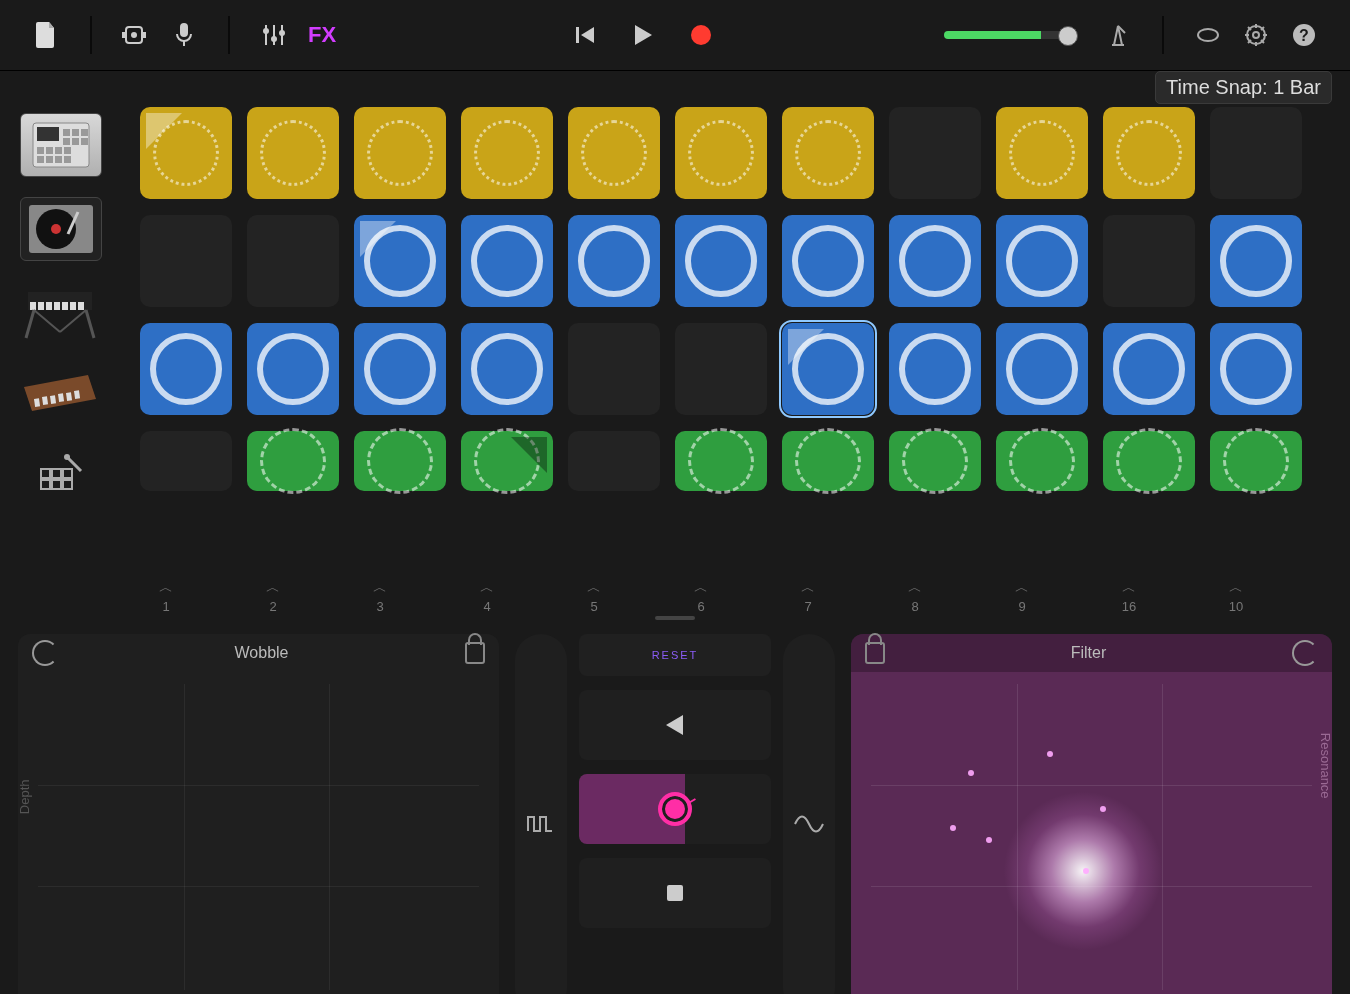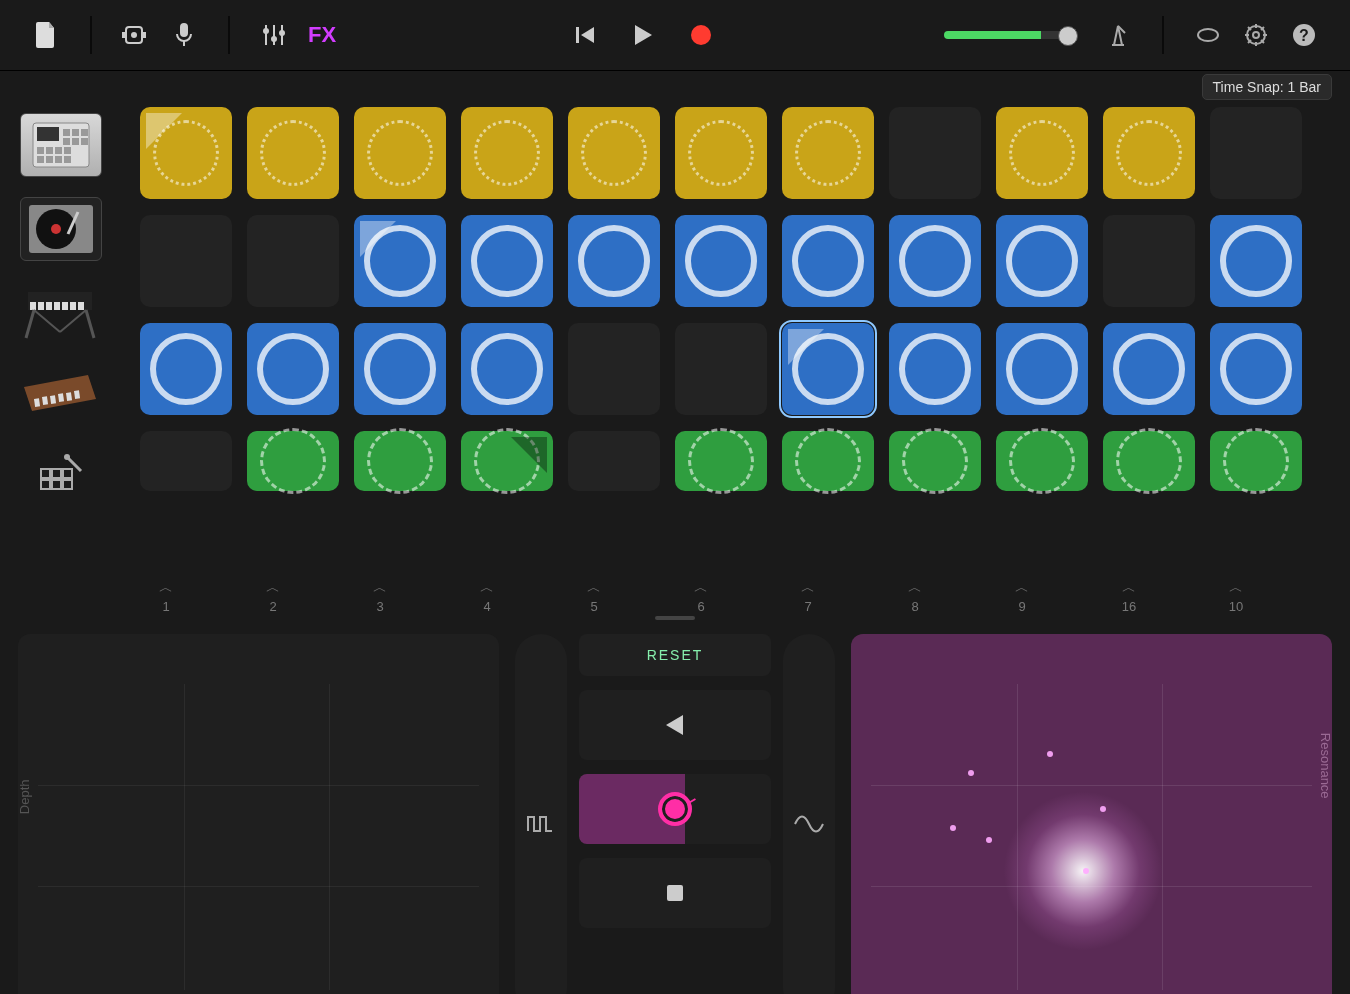--- a/index.html
+++ b/index.html
@@ -6,21 +6,21 @@
   .toolbar{height:70px;display:flex;align-items:center;padding:0 18px;gap:8px;border-bottom:1px solid #000}
   .tb-btn{width:40px;height:40px;display:flex;align-items:center;justify-content:center;color:#c8c8c8;border-radius:6px}
   .tb-group{display:flex;align-items:center;gap:8px;padding:0 8px}
   .tb-sep{width:2px;height:38px;background:#0a0a0a;margin:0 8px}
   .fx{color:#d23dff;font-weight:700;font-size:22px}
   .spacer{flex:1}
   .rec{width:20px;height:20px;background:#ff3b30;border-radius:50%}
   .volbar{width:130px;height:8px;border-radius:4px;background:linear-gradient(90deg,#4cd964 0%,#4cd964 75%,#333 75%);position:relative}
   .volknob{width:18px;height:18px;border-radius:50%;background:#ccc;border:1px solid #555;position:absolute;right:-4px;top:-5px}
   .snapbar{height:32px;display:flex;justify-content:flex-end;align-items:center;padding-right:18px}
-  .snap{background:#2a2a2a;border:1px solid #3a3a3a;border-radius:5px;padding:4px 10px;font-size:14px;color:#ddd}
+  .snap{background:#2a2a2a;border:1px solid #3a3a3a;border-radius:5px;padding:4px 10px;font-size:20px;color:#ddd}
   .main{display:flex;height:470px}
   .trackcol{width:120px;display:flex;flex-direction:column;gap:20px;padding:10px 0 0 20px}
   .trk{width:80px;height:62px;background:#333;border-radius:6px;display:flex;align-items:center;justify-content:center;color:#999;border:1px solid #444;position:relative}
   .grid{flex:1;display:flex;flex-direction:column;gap:16px;padding-top:4px;padding-right:18px;overflow:hidden}
   .row{display:flex;gap:15px}
   .cell{width:92px;height:92px;border-radius:10px;display:flex;align-items:center;justify-content:center;position:relative;flex-shrink:0}
   .cell.half{height:60px}
   .cell.empty{background:#232323}
   .cell.yellow{background:#c9a418}
   .cell.blue{background:#2e6fc5}
@@ -42,21 +42,21 @@
   .xy-head{height:38px;display:flex;align-items:center;justify-content:space-between;padding:0 14px;color:#bbb;font-size:16px}
   .xy-body{position:absolute;left:20px;right:20px;top:50px;bottom:24px}
   .gridline{position:absolute;background:rgba(255,255,255,.06)}
   .vlabel{position:absolute;left:6px;top:50%;transform:rotate(-90deg) translateX(50%);transform-origin:left;color:#555;font-size:13px}
   .spark{position:absolute;left:30%;top:35%;width:160px;height:160px;border-radius:50%;background:radial-gradient(circle,rgba(255,255,255,.95) 0%,rgba(255,200,255,.5) 28%,rgba(255,150,255,.15) 50%,transparent 70%)}
   .dot{position:absolute;width:6px;height:6px;background:rgba(255,170,255,.9);border-radius:50%}
   .midcol{width:320px;display:flex;gap:12px}
   .vslider{width:52px;background:#1f1f1f;border-radius:26px;display:flex;align-items:center;justify-content:center;color:#999}
   .centerctl{flex:1;display:flex;flex-direction:column;gap:14px}
   .ctlbtn{height:70px;background:#1f1f1f;border-radius:8px;display:flex;align-items:center;justify-content:center;color:#ccc}
-  .ctlbtn.reset{height:42px;background:#202020;color:#86efac;font-size:14px;letter-spacing:2px}
+  .ctlbtn.reset{height:42px;background:#202020;color:#8b5cf6;font-size:11px;letter-spacing:2px}
   .ctlbtn.disc{background:linear-gradient(90deg,#6b2a62 0%,#6b2a62 55%,#1f1f1f 55%)}
   .disc-ic{width:26px;height:26px;border-radius:50%;background:#ff2ea6;border:4px solid #ff2ea6;box-shadow:inset 0 0 0 3px #1f1f1f;position:relative}
   .disc-ic::after{content:"";position:absolute;width:8px;height:2px;background:#ff2ea6;right:-8px;top:4px;transform:rotate(-30deg)}
   .lock-ic{width:16px;height:18px;border:2px solid #888;border-radius:3px;position:relative}
   .lock-ic::before{content:"";position:absolute;width:10px;height:10px;border:2px solid #888;border-bottom:none;border-radius:8px 8px 0 0;top:-11px;left:1px}
   .cycle-ic{width:22px;height:22px;border:2px solid #999;border-radius:50%;border-right-color:transparent;position:relative}
   svg{display:block}
   .mpc{background:linear-gradient(#d8d8d8,#b0b0b0);}
 </style>
 </head>
@@ -427,20 +427,25 @@
       <div>10</div>
     </div>
   </div>
 
 <div class="divider">
     <div class="handle"></div>
   </div>
 
 <div class="fxpanel">
   <div class="xy">
+    <div class="xy-head">
+      <div class="cycle-ic"></div>
+      <span>Wobble</span>
+      <div class="lock-ic"></div>
+    </div>
     <div class="xy-body">
       <div class="gridline" style="left:33%;top:0;bottom:0;width:1px"></div>
       <div class="gridline" style="left:66%;top:0;bottom:0;width:1px"></div>
       <div class="gridline" style="top:33%;left:0;right:0;height:1px"></div>
       <div class="gridline" style="top:66%;left:0;right:0;height:1px"></div>
     </div>
     <div class="vlabel">Depth</div>
 
   </div>
 
@@ -467,20 +472,25 @@
       </div>
     </div>
     <div class="vslider">
       <svg width="32" height="22" viewBox="0 0 32 22">
           <path d="M2 11 Q9 -4 16 11 T30 11" fill="none" stroke="#aaa" stroke-width="2"></path>
         </svg>
     </div>
   </div>
 
   <div class="xy purple">
+    <div class="xy-head" style="background:rgba(0,0,0,.25);border-radius:12px 12px 0 0">
+      <div class="lock-ic"></div>
+      <span>Filter</span>
+      <div class="cycle-ic"></div>
+    </div>
     <div class="xy-body">
       <div class="gridline" style="left:33%;top:0;bottom:0;width:1px;background:rgba(255,255,255,.1)"></div>
       <div class="gridline" style="left:66%;top:0;bottom:0;width:1px;background:rgba(255,255,255,.1)"></div>
       <div class="gridline" style="top:33%;left:0;right:0;height:1px;background:rgba(255,255,255,.1)"></div>
       <div class="gridline" style="top:66%;left:0;right:0;height:1px;background:rgba(255,255,255,.1)"></div>
       <div class="spark"></div>
       <div class="dot" style="left:22%;top:28%"></div>
       <div class="dot" style="left:26%;top:50%"></div>
       <div class="dot" style="left:48%;top:60%"></div>
       <div class="dot" style="left:18%;top:46%"></div>

